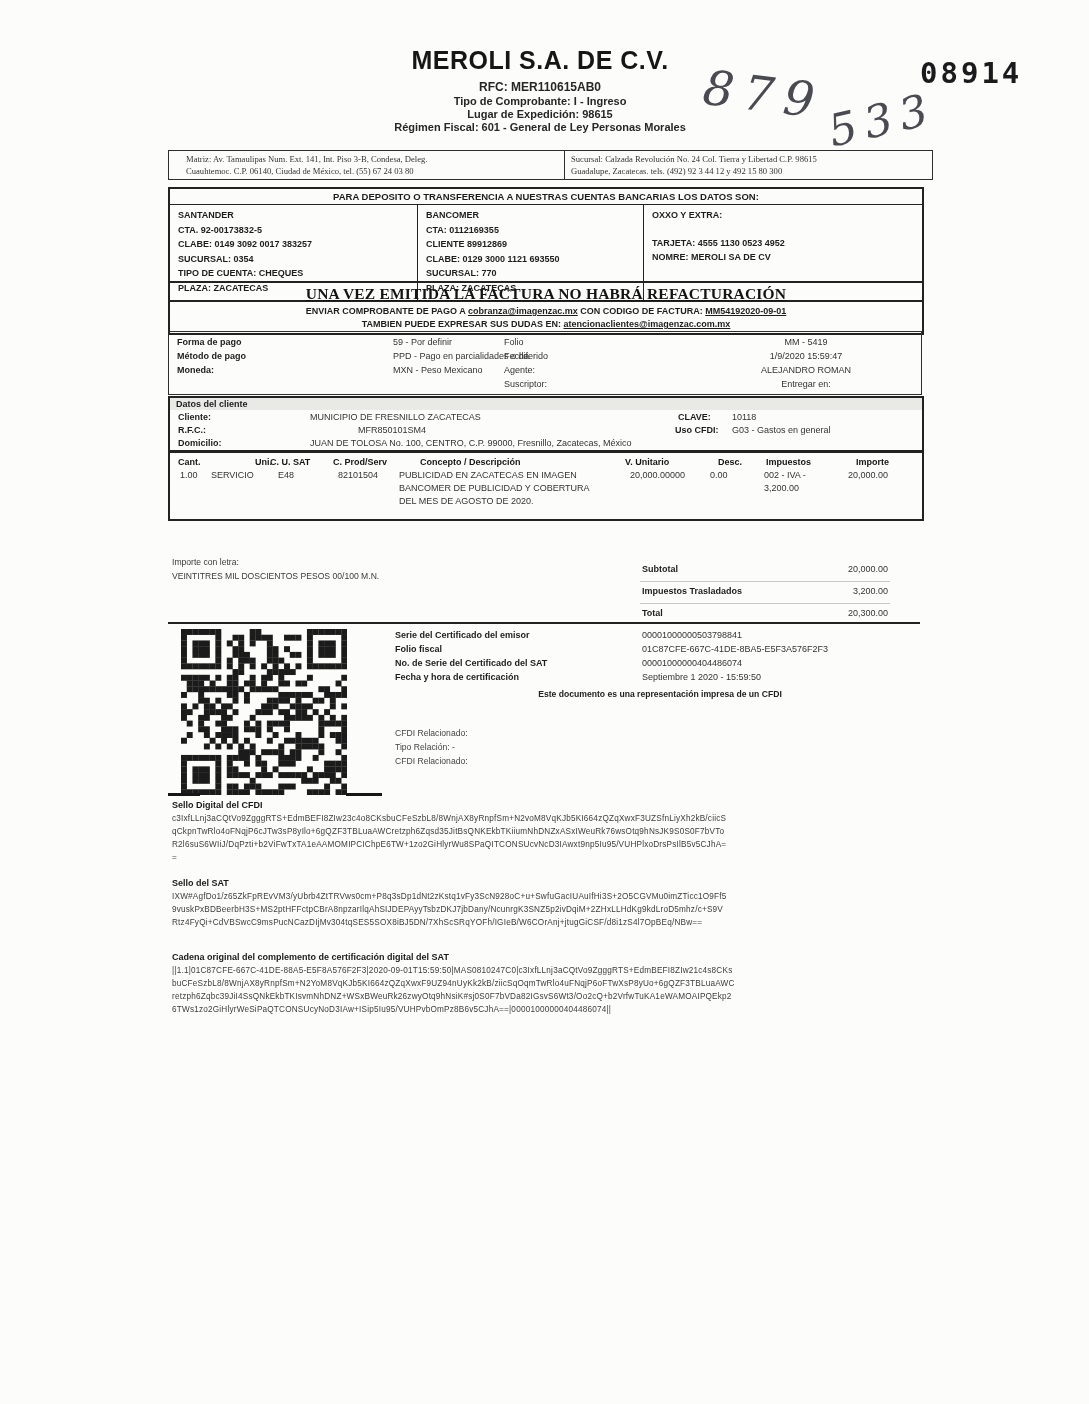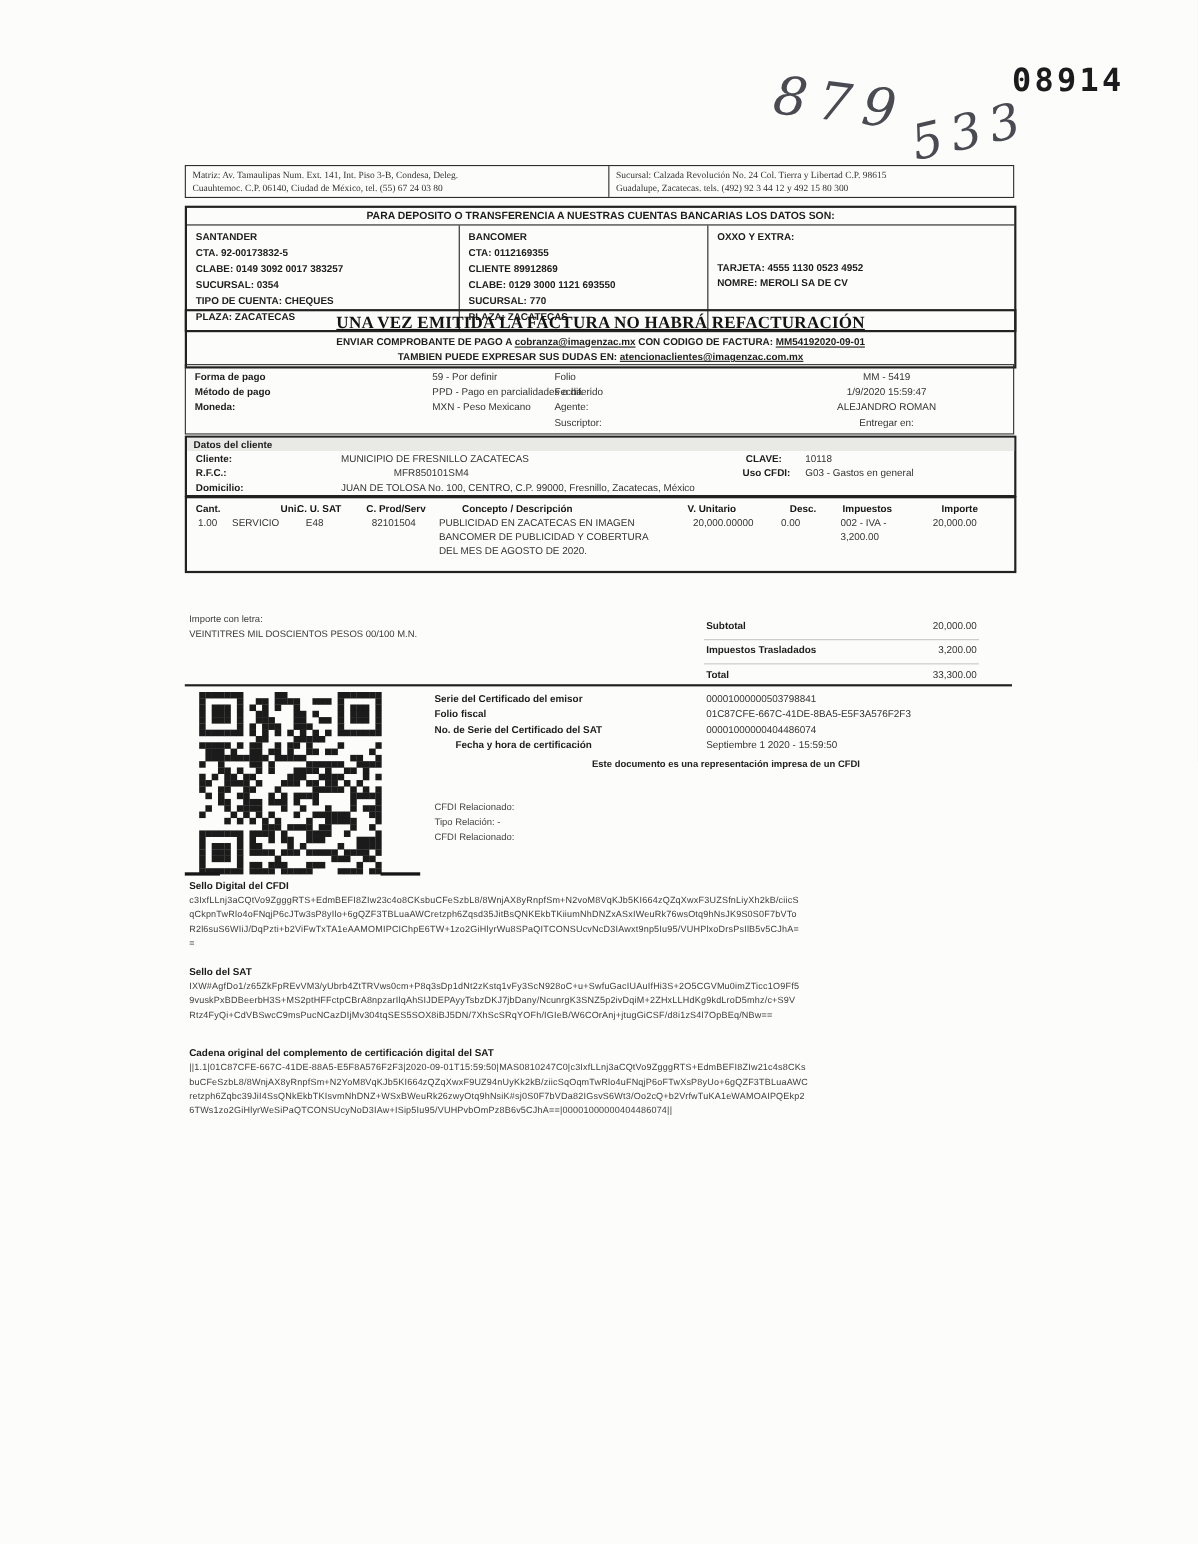--- a/index.html
+++ b/index.html
@@ -11,21 +11,21 @@
   #hdr .company{font-size:25px;font-weight:700;letter-spacing:.5px;color:#161616;}
   #hdr .sub{font-size:11px;font-weight:700;color:#262626;margin-top:1px;}
   #hdr .rfc{font-size:12px;margin-top:5px;}
   .hand{font-family:"DejaVu Serif",serif;font-style:italic;color:#4a4a52;}
   #hand-a{left:703px;top:66px;font-size:48px;letter-spacing:10px;transform:rotate(7deg);}
   #hand-b{left:828px;top:94px;font-size:44px;letter-spacing:8px;transform:rotate(-13deg);}
   #stamp{left:920px;top:56px;font-family:"DejaVu Sans Mono",monospace;font-size:29px;font-weight:700;
          letter-spacing:3px;color:#1b1b1d;}
   
   #addr{left:168px;top:150px;width:752px;border:1.5px solid #2e2e2e;display:flex;
-        font-family:"Liberation Serif",serif;font-size:8.6px;color:#333;line-height:1.4;}
+        font-family:"Liberation Serif",serif;font-size:8.6px;color:#333;line-height:1.4;padding-left:11px;}
   #addr .cell{padding:2px 6px;}
   #addr .c1{width:372px;border-right:1.5px solid #2e2e2e;}
   #addr .c2{flex:1;}
   
   #bank{left:168px;top:187px;width:752px;border:2px solid #222;font-size:9px;font-weight:700;color:#1d1d1d;}
   #bank .bhdr{text-align:center;font-size:9.5px;padding:2px 0;border-bottom:1.5px solid #222;}
   #bank .cols{display:flex;}
   #bank .col{padding:3px 8px 5px;line-height:1.62;}
   #bank .b1{width:231px;border-right:1.5px solid #222;}
   #bank .b2{width:209px;border-right:1.5px solid #222;}
@@ -76,20 +76,27 @@
   
   .slabel{left:172px;font-size:9px;font-weight:700;color:#1a1a1a;}
   .sblob{left:172px;width:557px;font-size:8.2px;line-height:1.58;color:#3c3c3c;
          word-break:break-all;letter-spacing:.2px;}
 </style>
 </head>
 <body>
 
 <div id="page">
 
+  <div class="abs" id="hdr">
+    <div class="company">MEROLI S.A. DE C.V.</div>
+    <div class="sub rfc">RFC: MER110615AB0</div>
+    <div class="sub">Tipo de Comprobante: I - Ingreso</div>
+    <div class="sub">Lugar de Expedición: 98615</div>
+    <div class="sub">Régimen Fiscal: 601 - General de Ley Personas Morales</div>
+  </div>
 
   <div class="abs hand" id="hand-a">879</div>
   <div class="abs hand" id="hand-b">533</div>
   <div class="abs" id="stamp">08914</div>
 
   <div class="abs" id="addr">
     <div class="cell c1">
       <div>Matriz: Av. Tamaulipas Num. Ext. 141, Int. Piso 3-B, Condesa, Deleg.</div>
       <div>Cuauhtemoc. C.P. 06140, Ciudad de México, tel. (55) 67 24 03 80</div>
     </div>
@@ -199,21 +206,21 @@
     <div class="row">
       <span class="tl">Subtotal</span>
       <span class="tv">20,000.00</span>
     </div>
     <div class="row">
       <span class="tl">Impuestos Trasladados</span>
       <span class="tv">3,200.00</span>
     </div>
     <div class="row">
       <span class="tl">Total</span>
-      <span class="tv">33,300.00</span>
+      <span class="tv">20,300.00</span>
     </div>
   </div>
 
   <div class="abs" id="certline"></div>
   <svg class="abs" id="qr" viewBox="0 0 29 29">
       <rect x="0" y="0" width="1.04" height="1.04" fill="#1b1b1b"></rect>
       <rect x="1" y="0" width="1.04" height="1.04" fill="#1b1b1b"></rect>
       <rect x="2" y="0" width="1.04" height="1.04" fill="#1b1b1b"></rect>
       <rect x="3" y="0" width="1.04" height="1.04" fill="#1b1b1b"></rect>
       <rect x="4" y="0" width="1.04" height="1.04" fill="#1b1b1b"></rect>
@@ -638,21 +645,21 @@
   <div class="abs dash" id="dash1"></div>
   <div class="abs dash" id="dash2"></div>
 
   <div id="cert">
     <span class="abs cl" style="left:395px;top:630px;">Serie del Certificado del emisor</span>
     <span class="abs cv" style="left:642px;top:630px;">00001000000503798841</span>
     <span class="abs cl" style="left:395px;top:644px;">Folio fiscal</span>
     <span class="abs cv" style="left:642px;top:644px;">01C87CFE-667C-41DE-8BA5-E5F3A576F2F3</span>
     <span class="abs cl" style="left:395px;top:658px;">No. de Serie del Certificado del SAT</span>
     <span class="abs cv" style="left:642px;top:658px;">00001000000404486074</span>
-    <span class="abs cl" style="left:414px;top:672px;">Fecha y hora de certificación</span>
+    <span class="abs cl" style="left:395px;top:672px;">Fecha y hora de certificación</span>
     <span class="abs cv" style="left:642px;top:672px;">Septiembre 1 2020 - 15:59:50</span>
   </div>
   <div class="abs" id="cert-note">Este documento es una representación impresa de un CFDI</div>
 
   <div class="abs rel" style="top:728px;">CFDI Relacionado:</div>
   <div class="abs rel" style="top:742px;">Tipo Relación: -</div>
   <div class="abs rel" style="top:756px;">CFDI Relacionado:</div>
 
   <div class="abs slabel" style="top:800px;">Sello Digital del CFDI</div>
   <div class="abs sblob" style="top:813px;">c3IxfLLnj3aCQtVo9ZgggRTS+EdmBEFI8ZIw23c4o8CKsbuCFeSzbL8/8WnjAX8yRnpfSm+N2voM8VqKJb5KI664zQZqXwxF3UZSfnLiyXh2kB/ciicSqCkpnTwRlo4oFNqjP6cJTw3sP8yIlo+6gQZF3TBLuaAWCretzph6Zqsd35JitBsQNKEkbTKiiumNhDNZxASxIWeuRk76wsOtq9hNsJK9S0S0F7bVToR2l6suS6WIiJ/DqPzti+b2ViFwTxTA1eAAMOMIPCIChpE6TW+1zo2GiHlyrWu8SPaQITCONSUcvNcD3IAwxt9np5Iu95/VUHPlxoDrsPsIlB5v5CJhA==</div>

